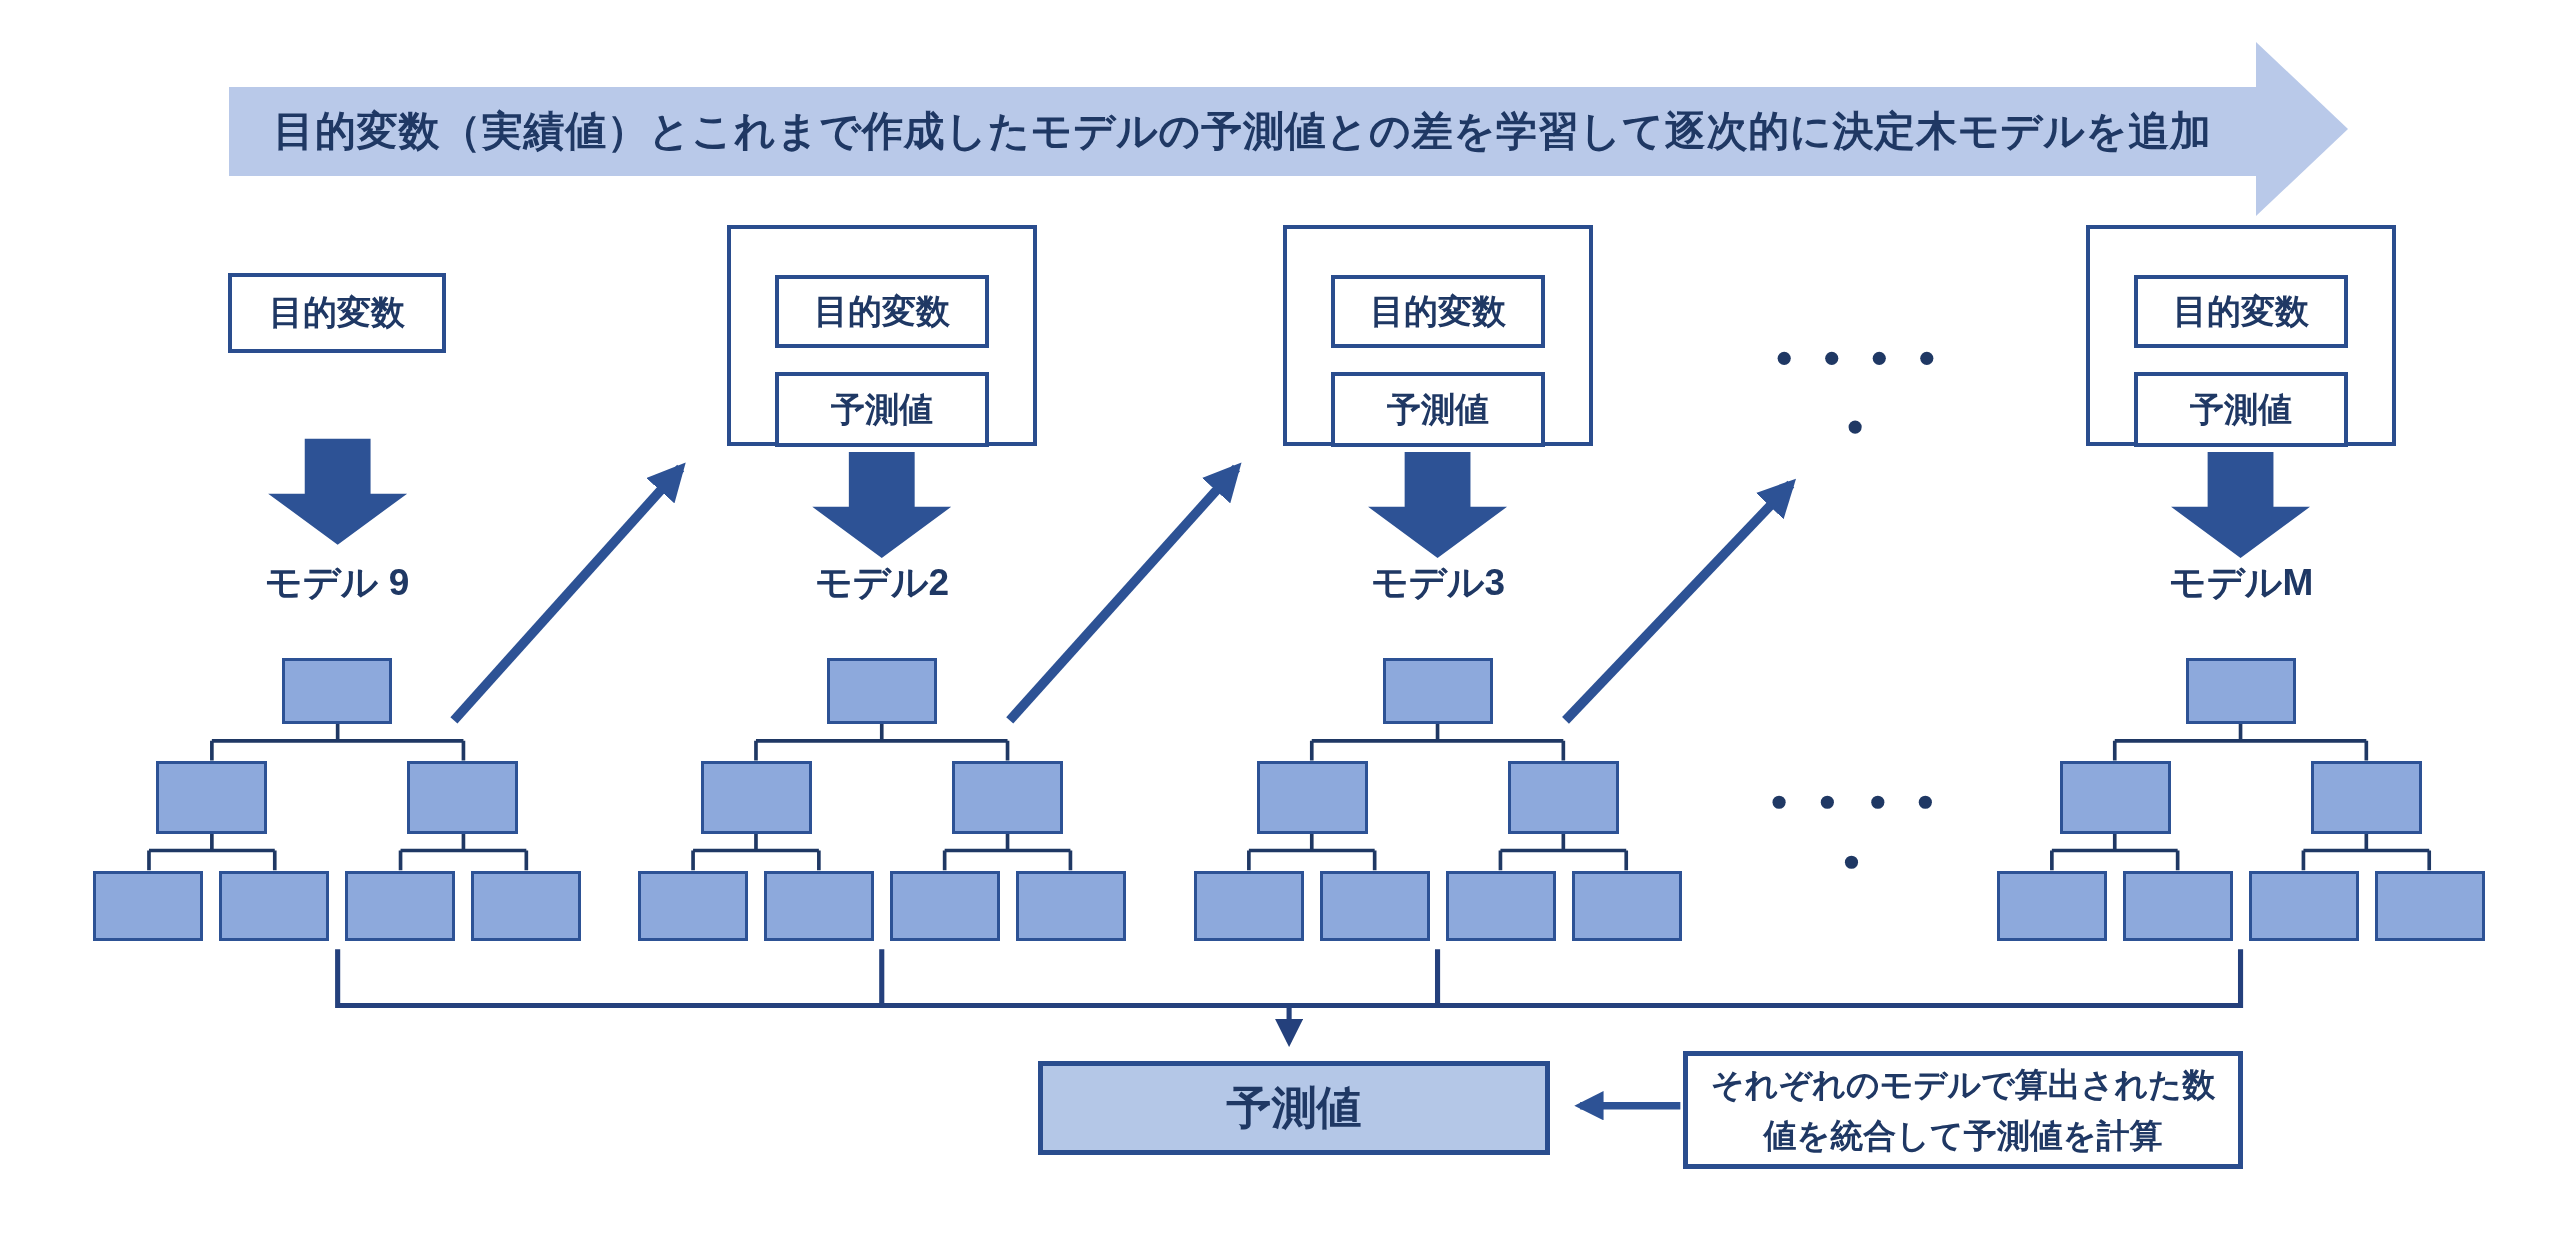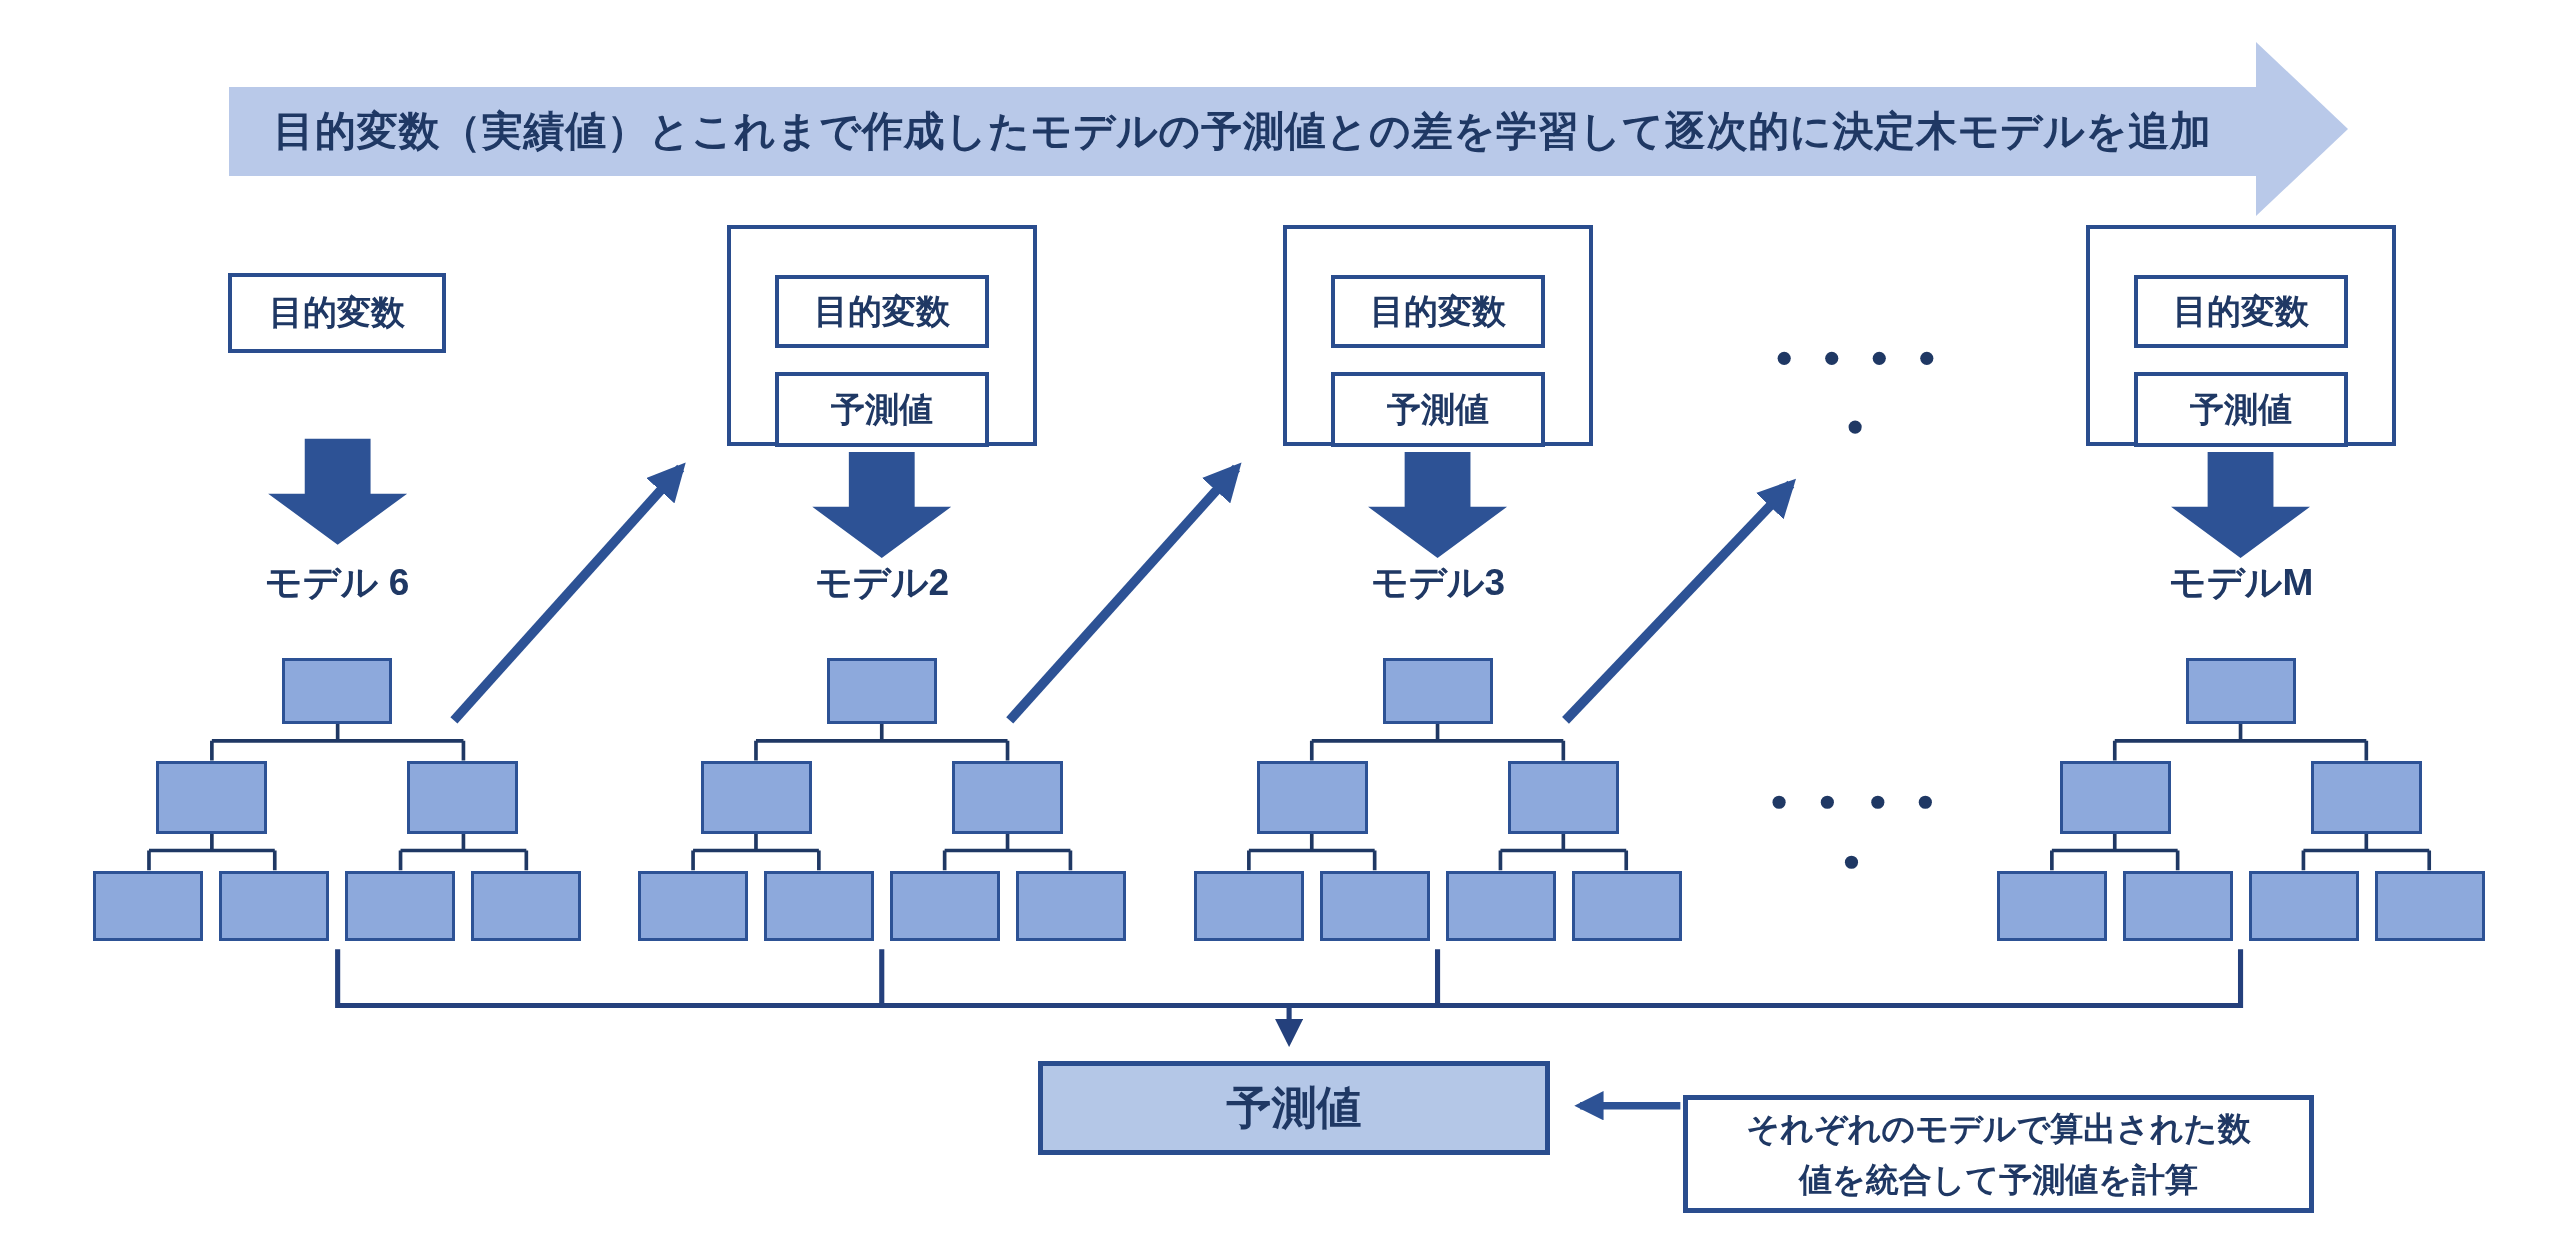--- a/index.html
+++ b/index.html
@@ -59,24 +59,24 @@
   .t-leaf3{left:calc(var(--c) + 8px); top:871px;width:110px;height:70px;}
   .t-leaf4{left:calc(var(--c) + 134px);top:871px;width:110px;height:70px;}
   
   .output-box{
     left:1038px;top:1061px;width:512px;height:94px;z-index:2;
     background:var(--output-fill);border:5.1px solid var(--border);
     display:flex;align-items:center;justify-content:center;
     color:var(--navy);font-weight:bold;font-size:45px;
   }
   .note-box{
-    left:1683px;top:1051px;width:631px;height:118px;z-index:2;
+    left:1683px;top:1051px;width:560px;height:118px;z-index:2;
     background:#fff;border:5.1px solid var(--border);
     display:flex;flex-direction:column;align-items:center;justify-content:center;
-    color:var(--navy);font-weight:bold;font-size:33px;line-height:51px;white-space:nowrap;margin-top:44px;
+    color:var(--navy);font-weight:bold;font-size:33px;line-height:51px;white-space:nowrap;
   }
 </style>
 </head>
 <body>
 
 <div id="canvas">
 
   <svg id="wires" viewBox="0 0 3521 1686">
     <defs>
       <marker id="ah-blue" viewBox="0 0 10 10" refX="8" refY="5" markerWidth="4" markerHeight="4" orient="auto">
@@ -139,21 +139,21 @@
 
   <div class="abs banner-body">
     <span class="banner-text">目的変数（実績値）とこれまで作成したモデルの予測値との差を学習して逐次的に決定木モデルを追加</span>
   </div>
   <div class="abs banner-head"></div>
 
   <div class="col" style="--c:337px">
     <div class="abs whitebox single-box">
       <span>目的変数</span>
     </div>
-    <div class="abs model-label">モデル 6</div>
+    <div class="abs model-label">モデル 9</div>
     <div class="abs tnode t-root"></div>
     <div class="abs tnode t-mid-l"></div>
     <div class="abs tnode t-mid-r"></div>
     <div class="abs tnode t-leaf1"></div>
     <div class="abs tnode t-leaf2"></div>
     <div class="abs tnode t-leaf3"></div>
     <div class="abs tnode t-leaf4"></div>
   </div>
 
   <div class="col" style="--c:882px">

